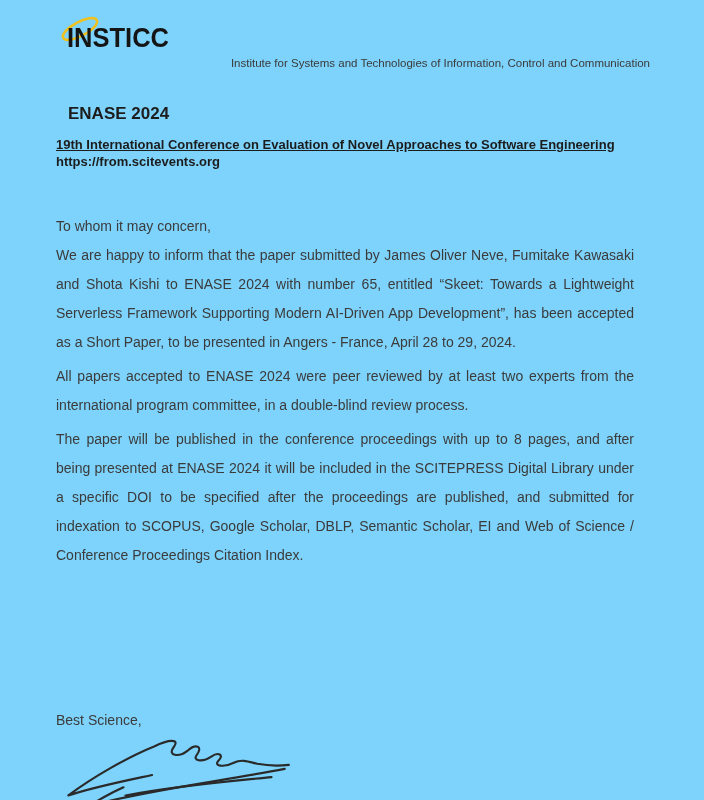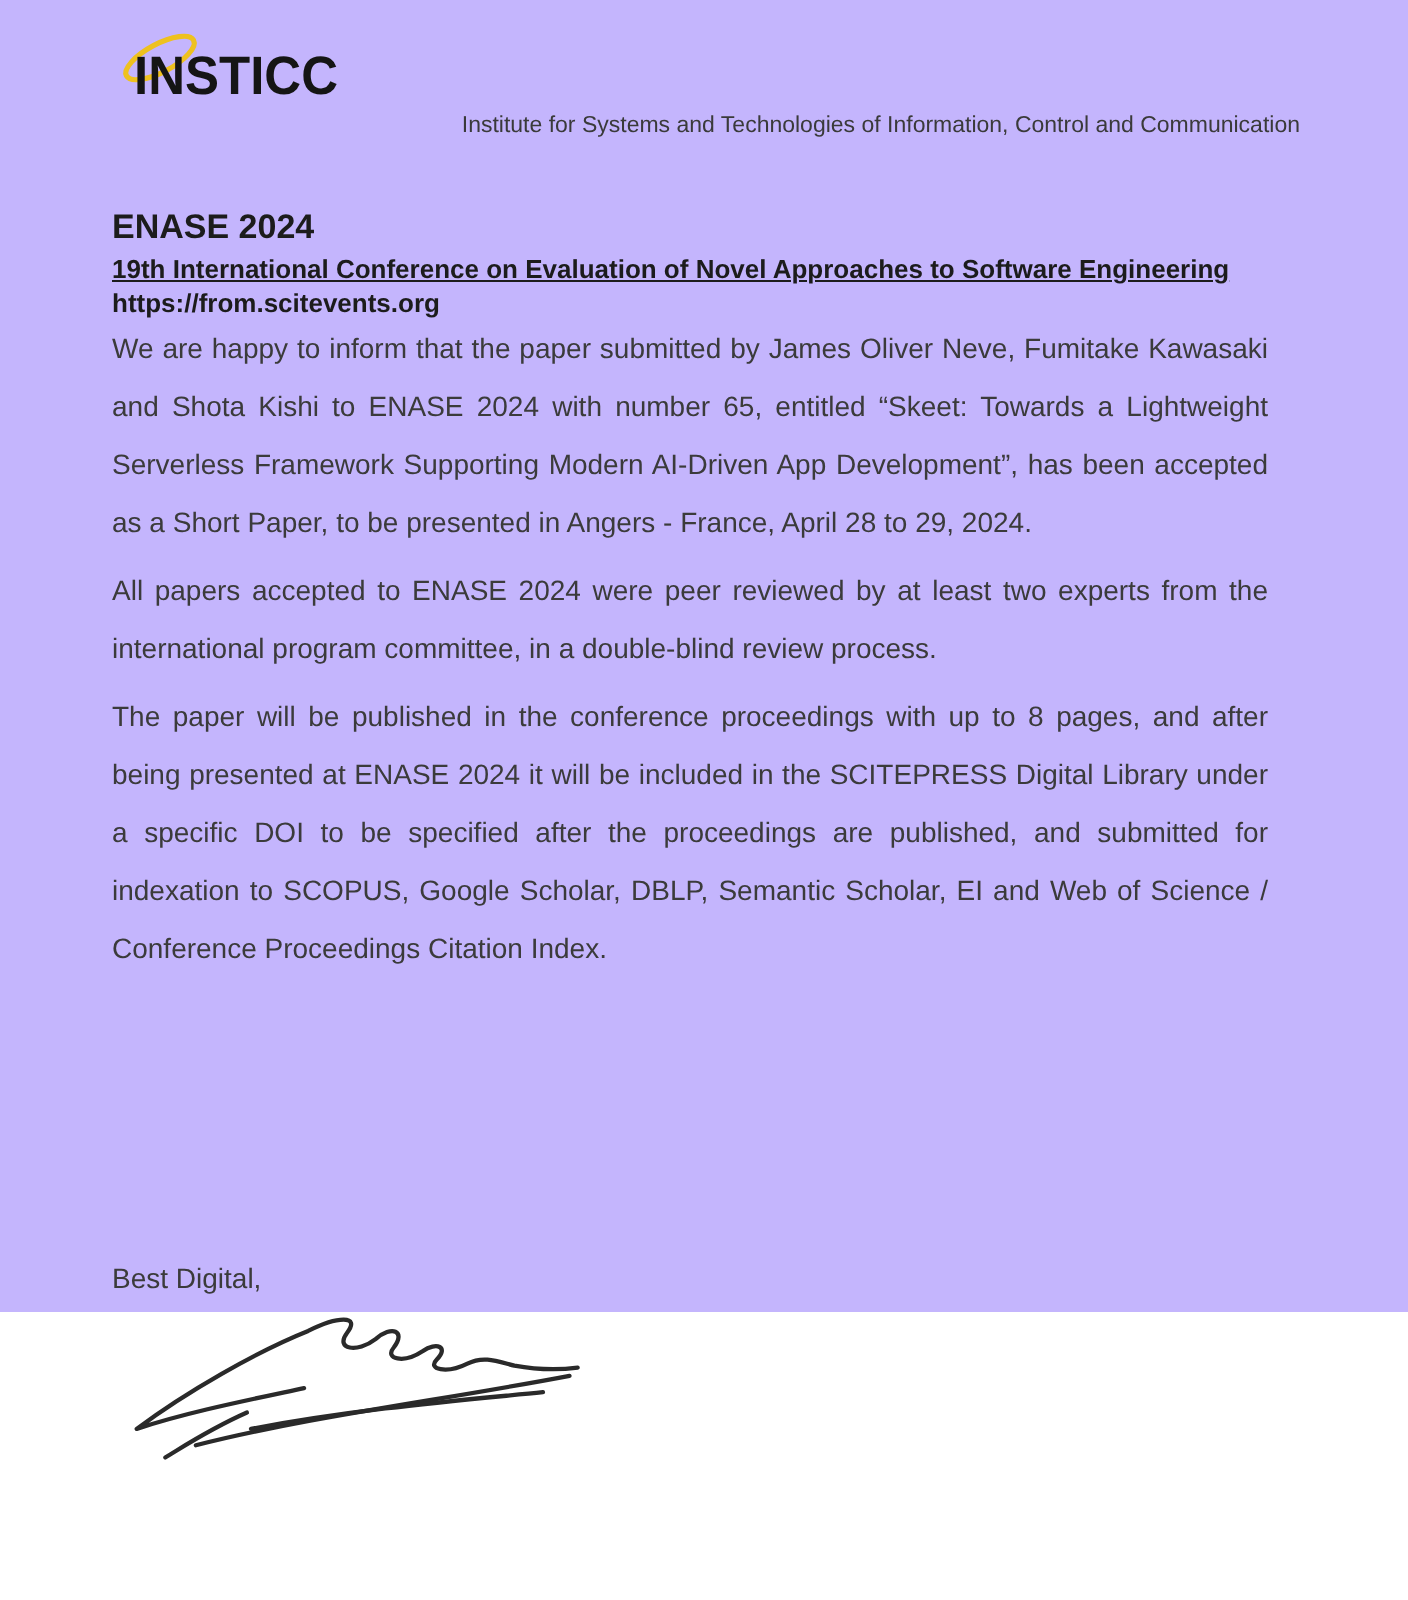--- a/index.html
+++ b/index.html
@@ -11,42 +11,42 @@
     width: 704px;
     height: 800px;
     overflow: hidden;
     font-family: "Liberation Sans", "DejaVu Sans", sans-serif;
     color: #3b3b3b;
     -webkit-font-smoothing: antialiased;
   }
   .page {
     box-sizing: border-box;
     width: 704px;
-    height: 656px;
+    height: 800px;
     padding: 16px 54px 0 56px;
-    background: #c4b5fd;
+    background: #7dd3fc;
   }
   
   .logo-block { margin: 0 0 4px 0; }
   .logo-svg { display: block; }
   .tagline {
     font-size: 11.5px;
     line-height: 15px;
     color: #3a3a3a;
     margin: 2px 0 0 0;
     text-align: right;
   }
   
   .conf-block { margin-top: 32px; }
   .conf-title {
     font-size: 17px;
     font-weight: bold;
     color: #1c1c1c;
     line-height: 21px;
-    margin: 0;
+    margin: 12px;
   }
   .conf-subtitle {
     font-size: 13px;
     font-weight: bold;
     color: #1c1c1c;
     line-height: 17px;
     margin: 2px 0 0 0;
     text-decoration: underline;
   }
   .conf-url {
@@ -94,28 +94,29 @@
     </svg>
     <div class="tagline">Institute for Systems and Technologies of Information, Control and Communication</div>
   </div>
 
   <div class="conf-block">
     <div class="conf-title">ENASE 2024</div>
     <div class="conf-subtitle">19th International Conference on Evaluation of Novel Approaches to Software Engineering</div>
     <div class="conf-url">https://from.scitevents.org</div>
   </div>
 
+  <div class="salutation">To whom it may concern,</div>
 
   <p class="para">We are happy to inform that the paper submitted by James Oliver Neve, Fumitake Kawasaki and Shota Kishi to ENASE 2024 with number 65, entitled “Skeet: Towards a Lightweight Serverless Framework Supporting Modern AI-Driven App Development”, has been accepted as a Short Paper, to be presented in Angers - France, April 28 to 29, 2024.</p>
 
   <p class="para">All papers accepted to ENASE 2024  were peer reviewed by at least two experts from the international program committee, in a double-blind review process.</p>
 
   <p class="para">The paper will be published in the conference proceedings with up to 8 pages, and after being presented at ENASE 2024 it will be included in the SCITEPRESS Digital Library under a specific DOI to be specified after the proceedings are published, and submitted for indexation to SCOPUS, Google Scholar, DBLP, Semantic Scholar, EI and Web of Science / Conference Proceedings Citation Index.</p>
 
-  <div class="closing">Best Digital,</div>
+  <div class="closing">Best Science,</div>
 
   <div class="signature-wrap">
     <svg width="245" height="78" viewBox="0 0 240 76">
       <g fill="none" stroke="#2a2a2a" stroke-width="2.1" stroke-linecap="round" stroke-linejoin="round">
         <path d="M 98 40
                  C 70 46, 40 52, 16 60
                  C 40 42, 75 22, 100 12
                  C 114 5, 126 4, 119 13
                  C 113 21, 124 23, 133 16
                  C 141 9, 148 12, 142 20

